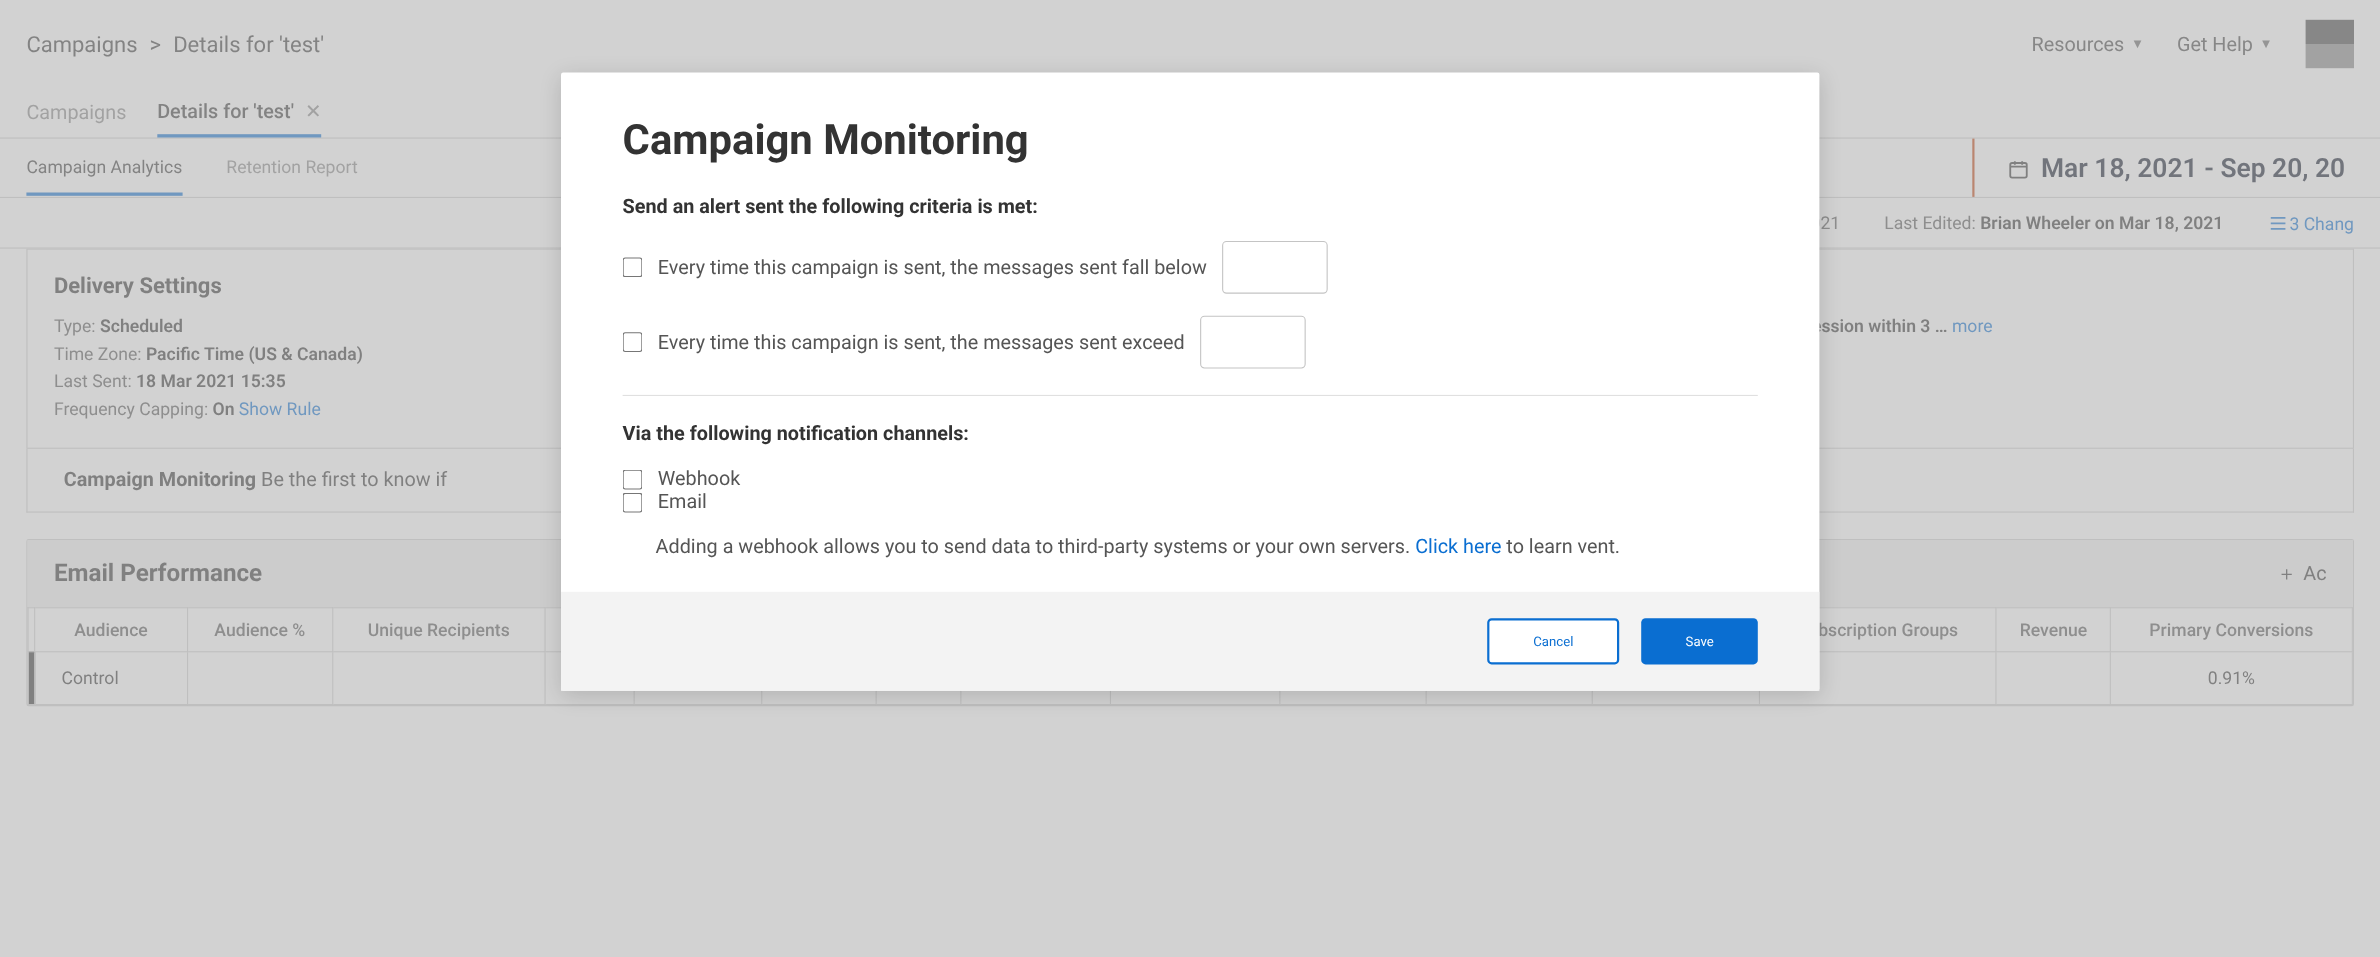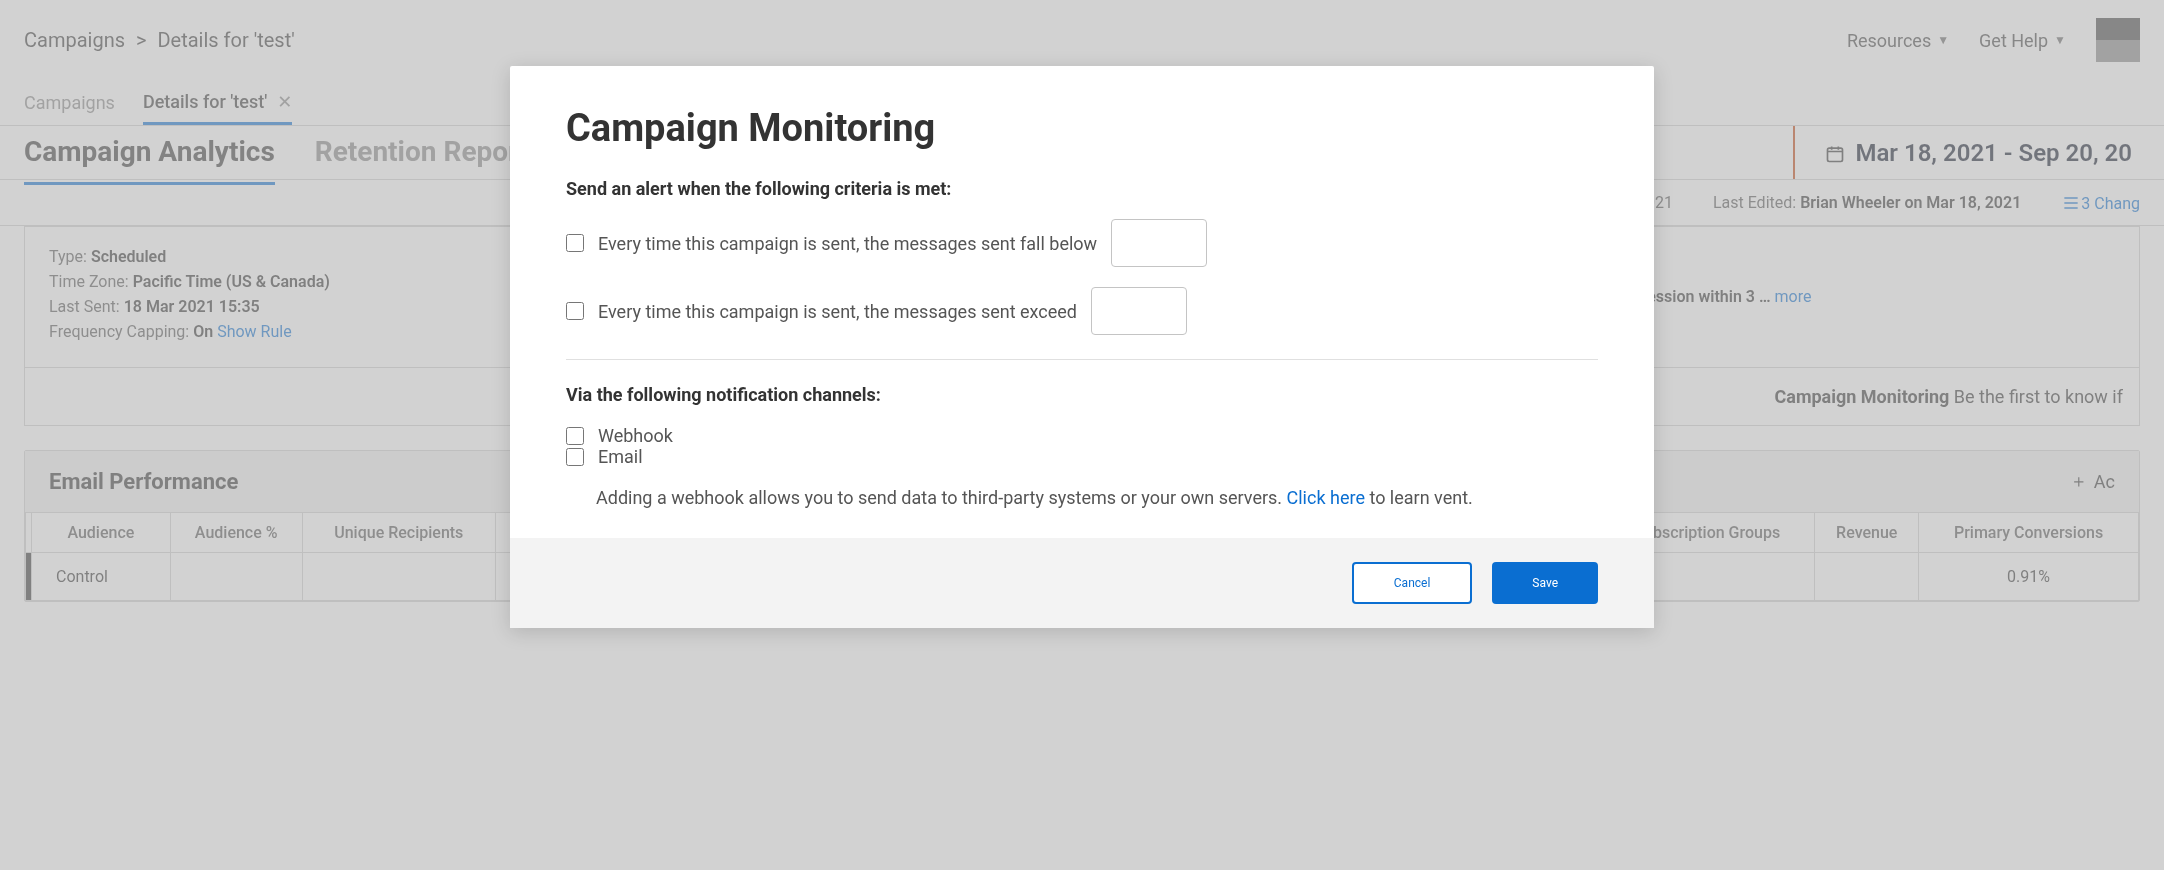--- a/index.html
+++ b/index.html
@@ -16,40 +16,40 @@
 
 
 .tabs-row { display: flex; align-items: center; border-bottom: 1px solid #d0d0d0; padding: 0 24px; height: 46px; gap: 28px; }
 .tab { font-size: 18px; color: #888; padding: 10px 0; cursor: pointer; display: flex; align-items: center; gap: 10px; }
 .tab.active { color: #3a3a3a; border-bottom: 3px solid #0a6ed1; font-weight: 500; }
 .close-x { font-size: 18px; color: #888; cursor: pointer; }
 
 
 .subtabs-row { display: flex; align-items: center; justify-content: space-between; border-bottom: 1px solid #d0d0d0; padding: 0 24px; height: 54px; }
 .subtabs { display: flex; gap: 40px; }
-.subtab { font-size: 28px; color: #888; padding: 14px 0; cursor: pointer; font-weight: 700; }
+.subtab { font-size: 16px; color: #888; padding: 14px 0; cursor: pointer; font-weight: 400; }
 .subtab.active { color: #3a3a3a; border-bottom: 3px solid #0a6ed1; }
 .date-range { font-size: 24px; font-weight: 600; color: #0f172a; display: flex; align-items: center; gap: 10px; padding-right: 8px; border-left: 2px solid #c2410c; height: 100%; padding-left: 30px; }
 
 
 .meta-row { display: flex; justify-content: flex-end; align-items: center; padding: 12px 24px; border-bottom: 1px solid #d0d0d0; gap: 40px; font-size: 16px; color: #555; }
 .meta-row b { color: #333; font-weight: 600; }
 .changes-link { color: #0a6ed1; display: flex; align-items: flex-end; gap: 0; cursor: pointer; }
 
 
 .panels-row { display: flex; border: 1px solid #d0d0d0; margin: 0 24px; }
 .panel { flex: 1; padding: 20px 24px; border-right: 1px solid #d0d0d0; }
 .panel:last-child { border-right: none; }
 .panel h3 { font-size: 20px; font-weight: 700; margin-bottom: 16px; color: #333; }
 .panel .line { font-size: 16px; color: #555; margin-bottom: 6px; }
 .panel .line b { color: #333; font-weight: 600; }
 .link { color: #0a6ed1; cursor: pointer; }
 
 
-.monitor-bar { margin: 0 24px 24px 24px; border: 1px solid #d0d0d0; border-top: none; padding: 18px 16px; font-size: 18px; text-align: right; }
+.monitor-bar { margin: 0 24px 24px 24px; border: 1px solid #d0d0d0; border-top: none; padding: 18px 33px; font-size: 18px; }
 .monitor-bar b { font-weight: 700; }
 
 
 .perf-section { margin: 0 24px; border: 1px solid #d0d0d0; border-radius: 2px; }
 .perf-header { display: flex; justify-content: space-between; align-items: center; background: #efefef; padding: 18px 24px; }
 .perf-header h2 { font-size: 22px; font-weight: 700; }
 .add-btn { font-size: 18px; display: flex; align-items: center; gap: 6px; color: #333; cursor: pointer; }
 
 
 table { width: 100%; border-collapse: collapse; }
@@ -133,20 +133,21 @@
       <svg class="icon-svg" viewBox="0 0 24 24" fill="none" stroke="#0a6ed1" stroke-width="2">
           <path d="M4 6h16M4 12h16M4 18h16"></path>
         </svg>
     </span>
     <span>3 Chang</span>
   </span>
 </div>
 
 <div class="panels-row">
   <div class="panel">
+    <h3>Delivery Settings</h3>
     <div class="line"><span>Type:</span> <b>Scheduled</b></div>
     <div class="line"><span>Time Zone:</span> <b>Pacific Time (US &amp; Canada)</b></div>
     <div class="line"><span>Last Sent:</span> <b>18 Mar 2021 15:35</b></div>
     <div class="line"><span>Frequency Capping:</span> <b>On</b> <span class="link">Show Rule</span></div>
   </div>
   <div class="panel"></div>
   <div class="panel">
     <h3>onversion Settings</h3>
     <div class="line">
       <span>vent A (primary):</span>
@@ -210,21 +211,21 @@
           <td>0.91%</td>
         </tr>
       </tbody>
   </table>
 </div>
 
 <div class="overlay">
   <div class="modal">
     <div class="modal-body">
       <h1>Campaign Monitoring</h1>
-      <div class="section-label">Send an alert when the following criteria is met:</div>
+      <div class="section-label">Send an alert sent the following criteria is met:</div>
       <div class="check-row">
         <input type="checkbox" style="">
         <span>Every time this campaign is sent, the messages sent fall below</span>
         <input type="text" style="">
       </div>
       <div class="check-row">
         <input type="checkbox" style="">
         <span>Every time this campaign is sent, the messages sent exceed</span>
         <input type="text" style="">
       </div>

